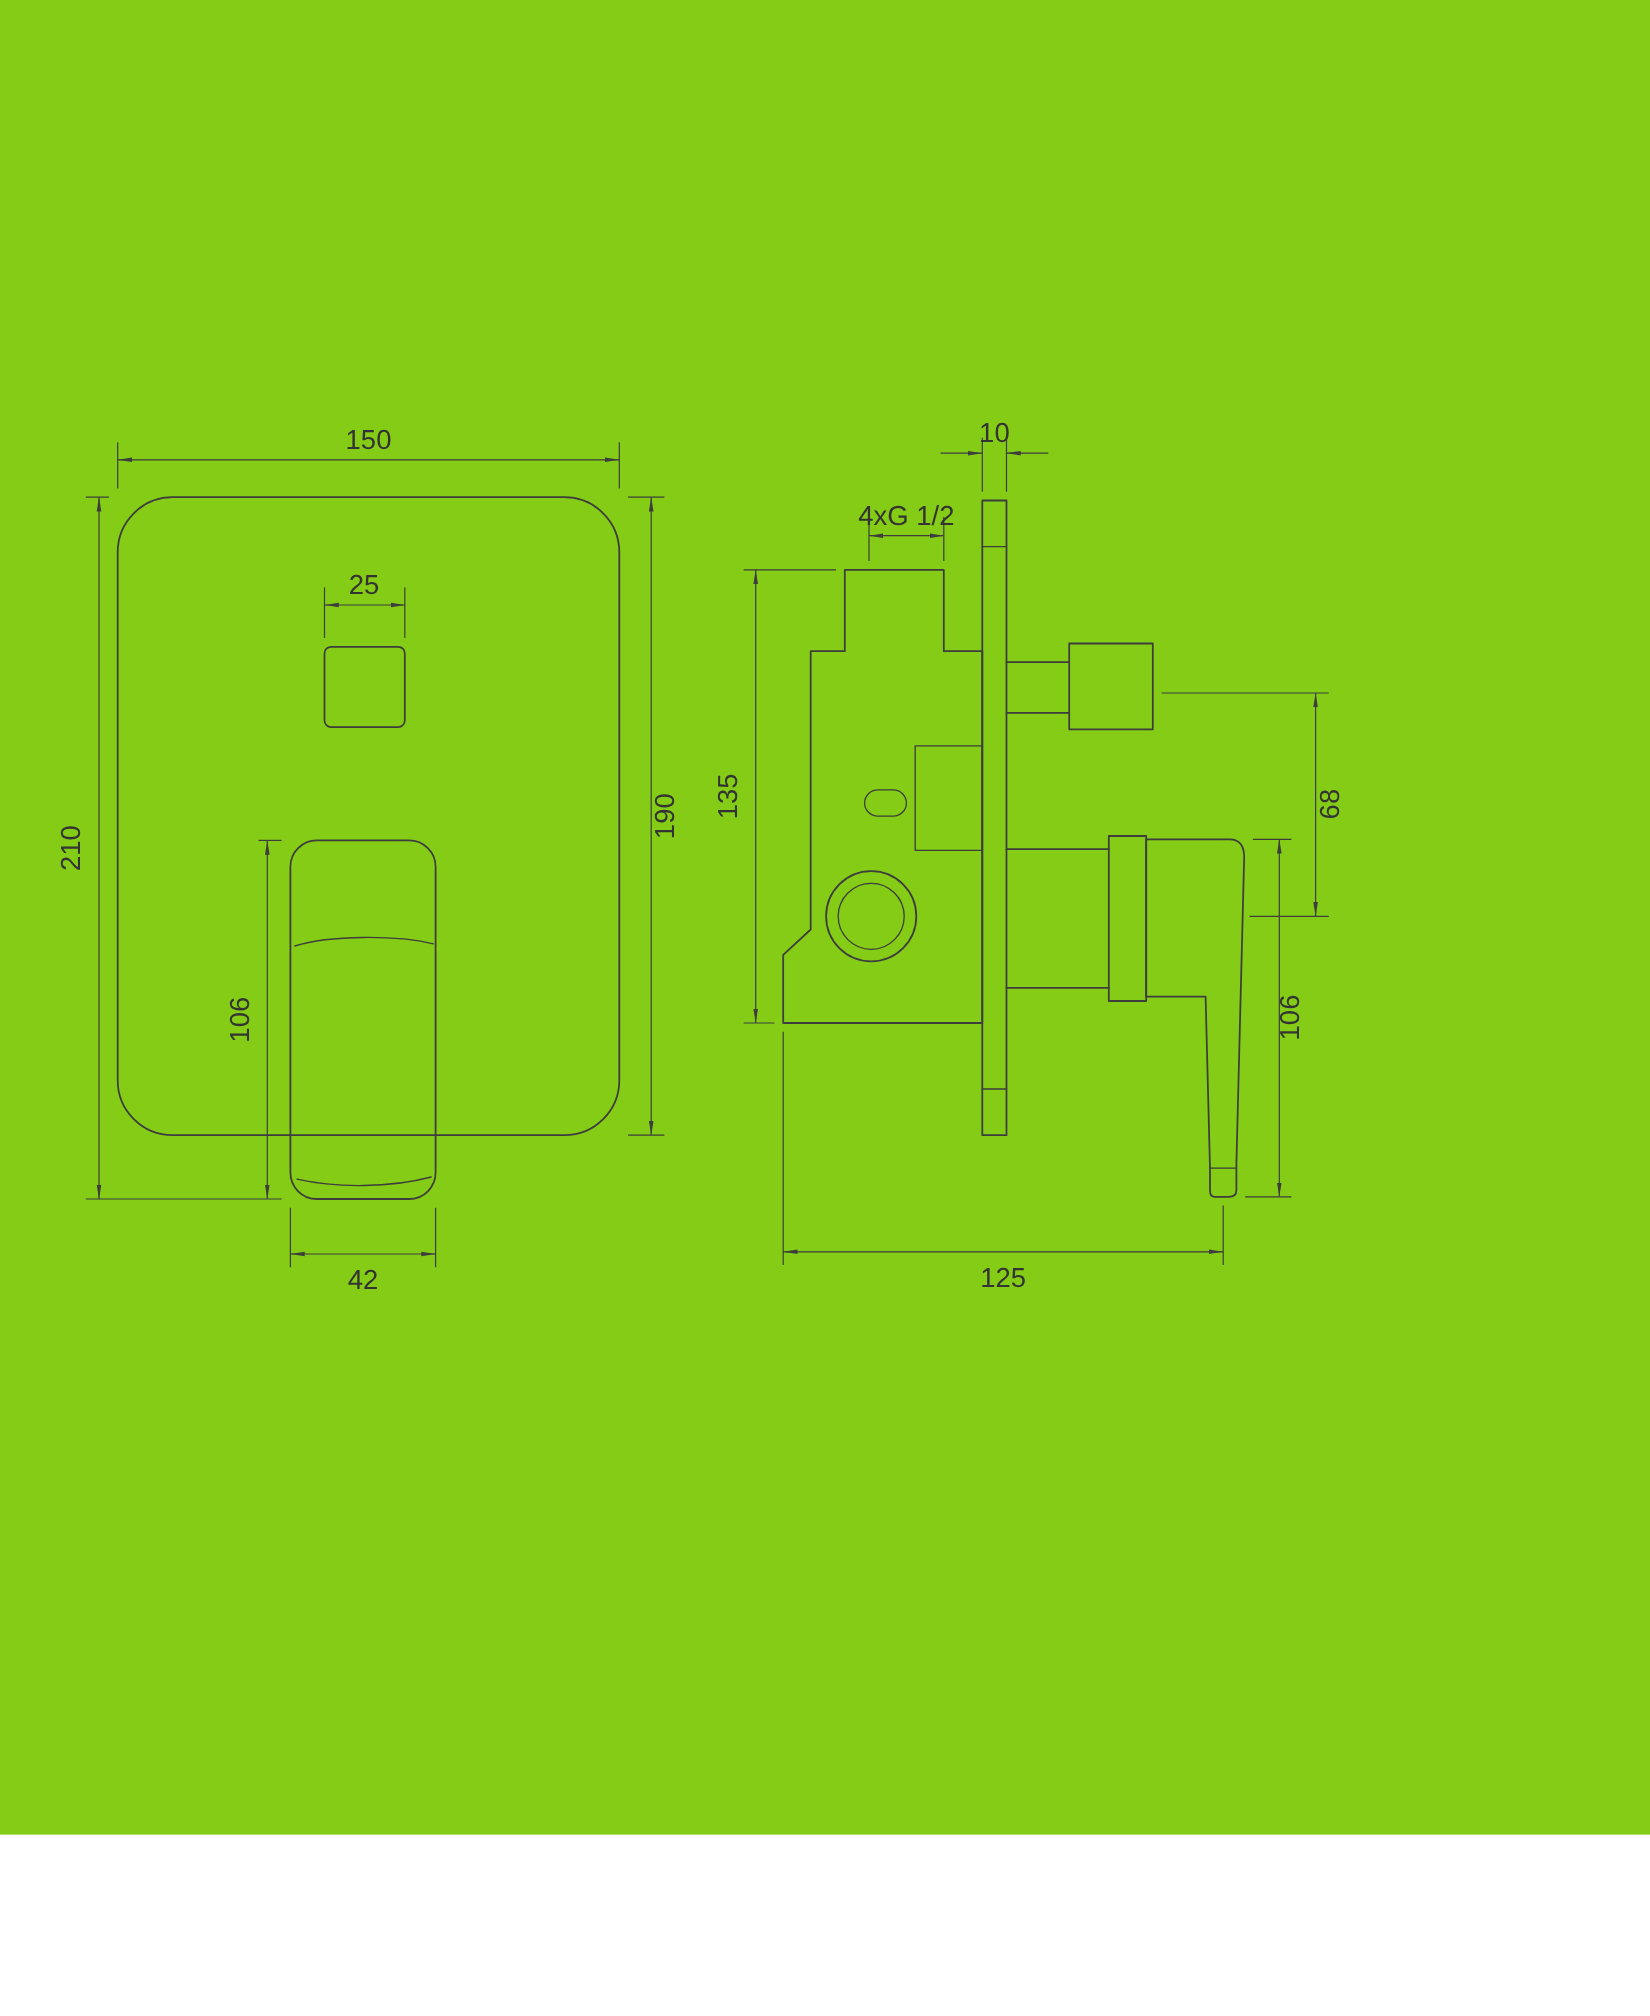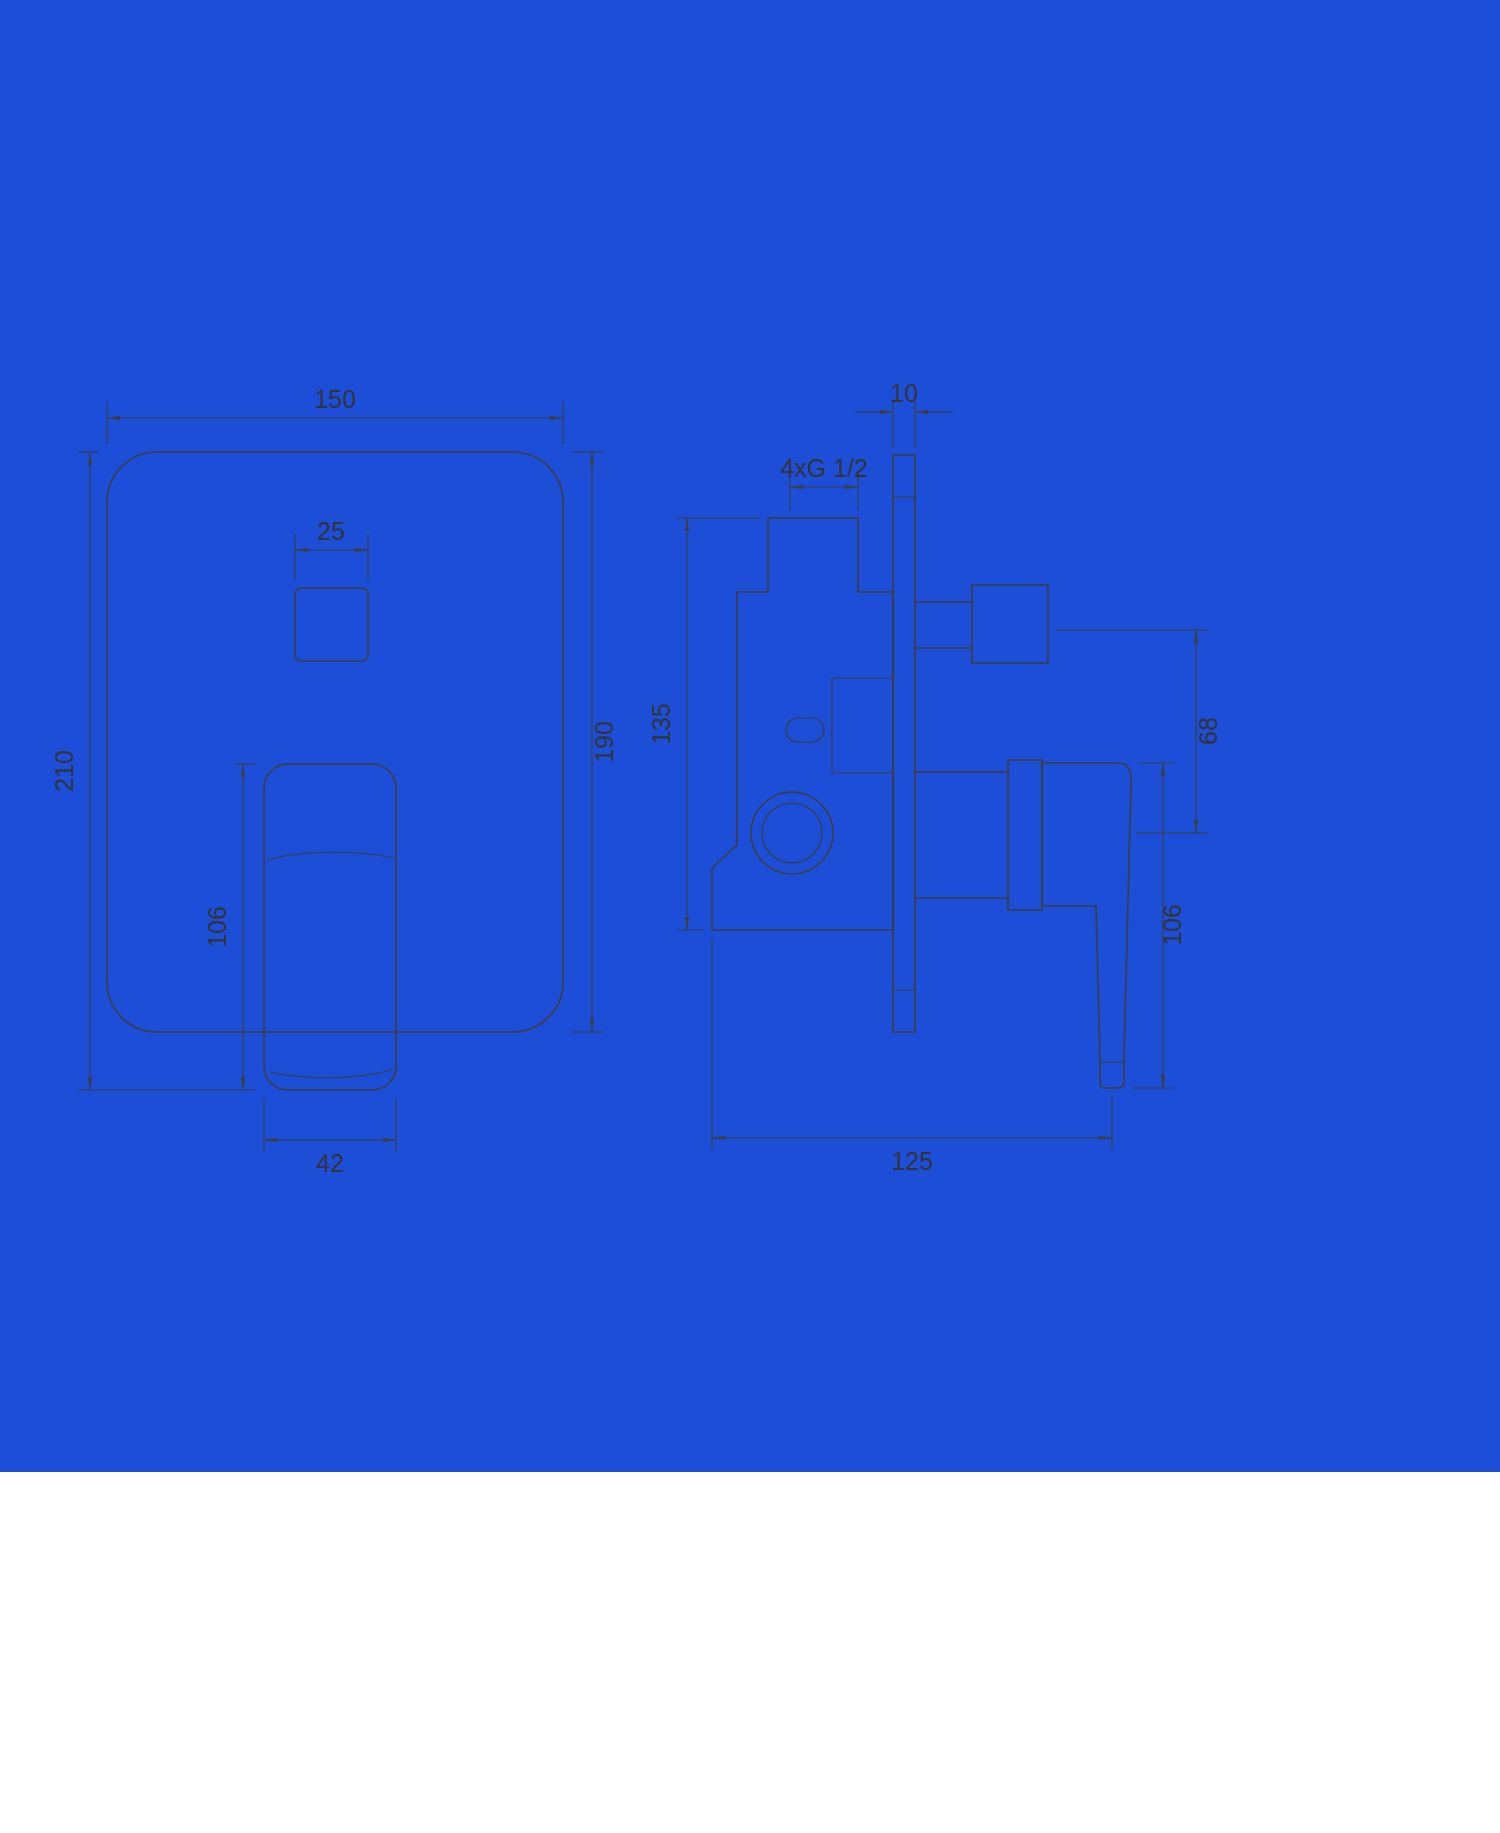--- a/index.html
+++ b/index.html
@@ -1,16 +1,16 @@
 <!DOCTYPE html>
 <html><head>
 <meta charset="utf-8">
 <style>
   html,body{margin:0;padding:0;background:#ffffff;}
-  .page{width:1500px;height:1472px;background:#1d4ed8;position:relative;overflow:hidden;}
+  .page{width:1500px;height:1668px;background:#84cc16;position:relative;overflow:hidden;}
   svg{display:block;}
   .obj{fill:none;stroke:#3d3d3d;stroke-width:1.6;stroke-linejoin:round;stroke-linecap:round;}
   .thin{stroke-width:1.2;}
   .dim{fill:none;stroke:#3d3d3d;stroke-width:1.1;stroke-linecap:butt;}
   .dimtxt{font-family:"Liberation Sans",sans-serif;font-size:25px;fill:#333333;}
 </style>
 </head>
 <body>
 
 <div class="page">

